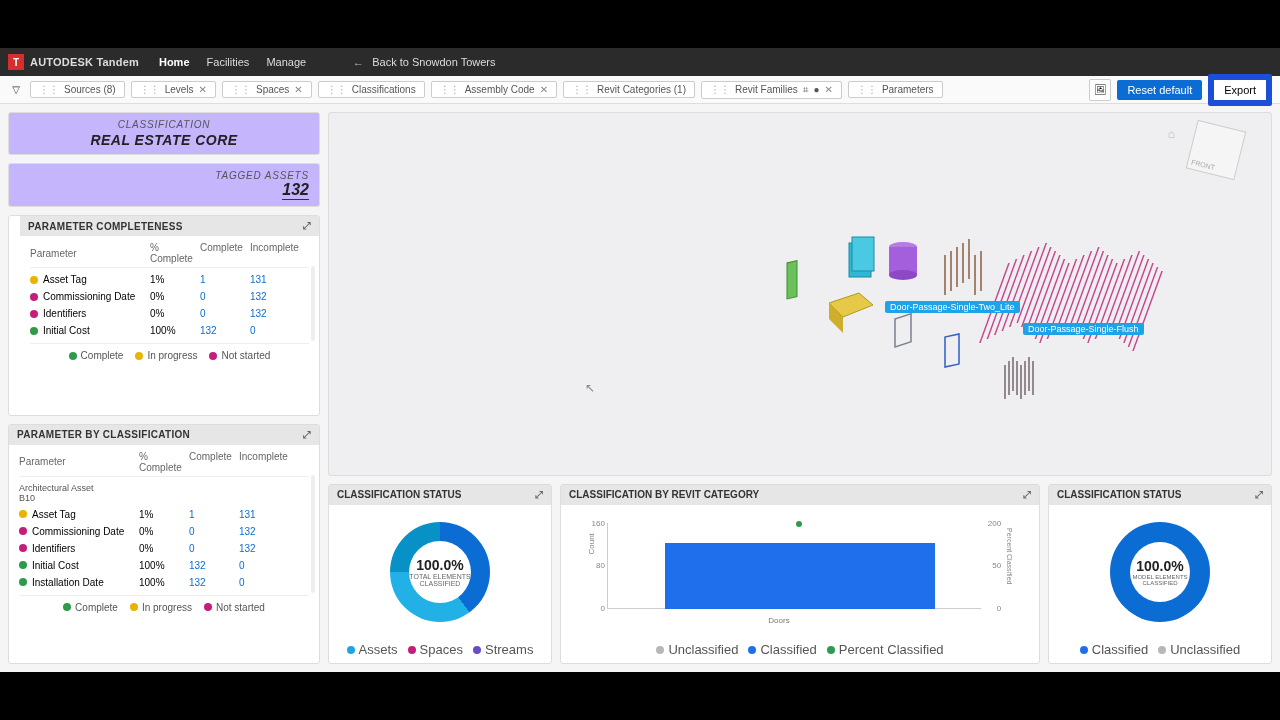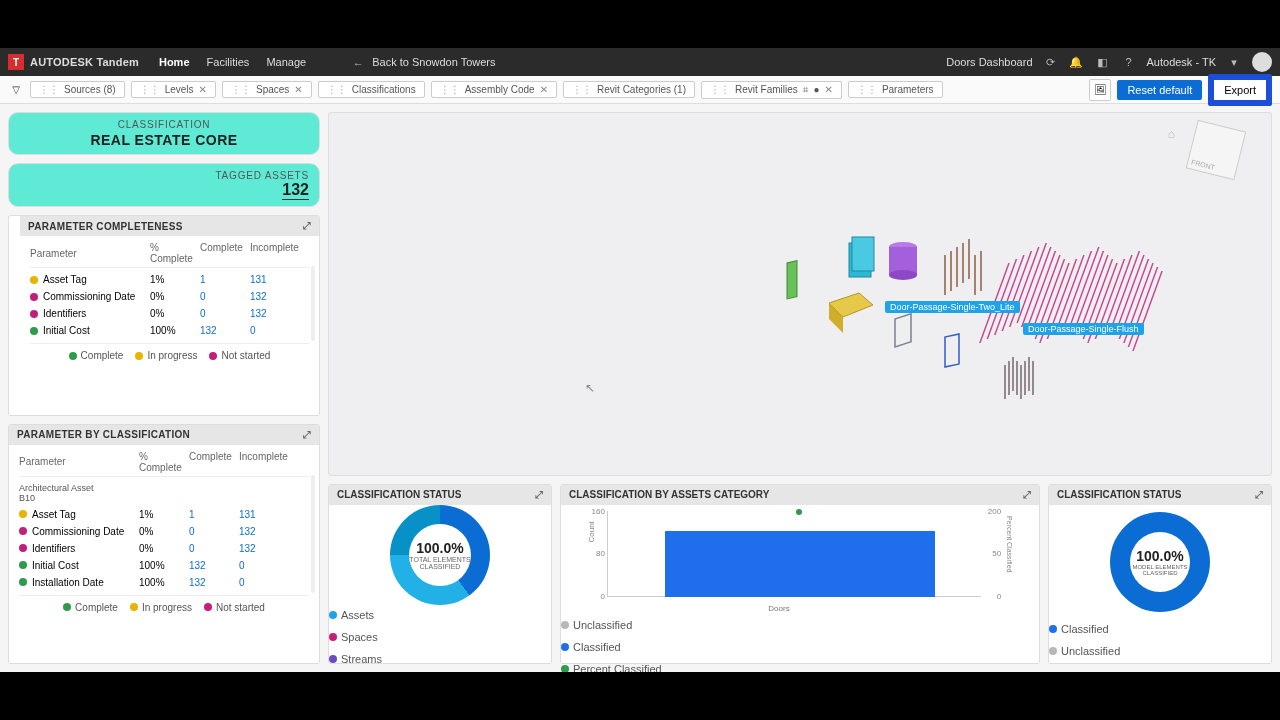--- a/index.html
+++ b/index.html
@@ -25,21 +25,21 @@
   .chip .handle { color:#aaa; cursor:grab; }
   .chip .x { color:#888; font-size:10px; cursor:pointer; }
   .chipbar .spacer { flex:1; }
   .iconbtn { width:22px; height:22px; border:1px solid #ccc; border-radius:2px; background:#fff; display:flex; align-items:center; justify-content:center; cursor:pointer; }
   .btn-primary { background:#0b6dd3; color:#fff; border:none; padding:4px 10px; border-radius:2px; font-size:11px; cursor:pointer; }
   .btn-ghost { background:#fff; border:6px solid #1d4ed8; padding:4px 10px; border-radius:2px; font-size:11px; cursor:pointer; }
 
   
   .main { flex:1; display:flex; gap:8px; padding:8px; overflow:hidden; }
   .left { width: 312px; display:flex; flex-direction:column; gap:8px; }
-  .card { background:#5eead4; border:1px solid #ddd; border-radius:10px; }
+  .card { background:#c4b5fd; border:1px solid #ddd; border-radius:3px;font-style:italic; }
   .classification { text-align:center; padding:6px 10px; }
   .classification .lbl { font-size:10px; letter-spacing:.8px; color:#555; }
   .classification .val { font-size:14px; font-weight:bold; letter-spacing:.5px; margin-top:2px; color:#222; }
   .tagged { text-align:right; padding:6px 10px; }
   .tagged .lbl { font-size:10px; letter-spacing:.8px; color:#555; }
   .tagged .val { font-size:16px; font-weight:bold; color:#222; border-bottom:1px solid #333; display:inline-block; }
 
   .panel { background:#fff; border:1px solid #ddd; border-radius:3px; display:flex; flex-direction:column; }
   .panel-h { background:#e6e6e6; padding:4px 8px; font-size:10px; font-weight:bold; letter-spacing:.3px; color:#333; display:flex; align-items:center; }
   .panel-h .ex { margin-left:auto; cursor:pointer; color:#666; }
@@ -67,21 +67,21 @@
   .dash-h { background:#e6e6e6; padding:4px 8px; font-size:10px; font-weight:bold; color:#333; display:flex; }
   .dash-h .ex { margin-left:auto; cursor:pointer; color:#666; }
   .dash-b { flex:1; display:flex; align-items:center; justify-content:center; position:relative; }
   .donut { width:100px; height:100px; border-radius:50%; background: conic-gradient(#0b6dd3 0 40%, #22b1e6 40% 75%, #0891c6 75% 100%); display:flex; align-items:center; justify-content:center; }
   .donut-in { width:62px; height:62px; background:#fff; border-radius:50%; display:flex; flex-direction:column; align-items:center; justify-content:center; font-size:7px; color:#666; text-align:center; }
   .donut-in .big { font-size:14px; font-weight:bold; color:#222; }
   .donut2 { width:100px; height:100px; border-radius:50%; background:#0b6dd3; display:flex; align-items:center; justify-content:center; }
   .donut2-in { width:60px; height:60px; border-radius:50%; background:#fff; display:flex; flex-direction:column; align-items:center; justify-content:center; }
   .donut2-in .big { font-size:14px; font-weight:bold; color:#222; }
   .donut2-in .sm { font-size:6px; color:#666; text-align:center; }
-  .dash-f { font-size:11px; color:#555; display:flex; gap:10px; justify-content:center; padding:4px 0 6px;flex-direction:column; }
+  .dash-f { font-size:13px; color:#555; display:flex; gap:10px; justify-content:center; padding:4px 0 6px; }
   .dash-f span { display:flex; align-items:center; gap:4px; }
 
   .barwrap { position:relative; width:90%; height:110px; }
   .axis-l { position:absolute; left:22px; top:6px; bottom:18px; border-left:1px solid #ccc; }
   .axis-b { position:absolute; left:22px; right:34px; bottom:18px; border-bottom:1px solid #ccc; }
   .bar { position:absolute; left:80px; right:80px; bottom:18px; top:26px; background:#1f6fec; }
   .ytick { position:absolute; left:0; font-size:8px; color:#888; width:20px; text-align:right; }
   .y2tick { position:absolute; right:14px; font-size:8px; color:#888; }
   .xlabel { position:absolute; bottom:2px; left:0; right:42px; text-align:center; font-size:8px; color:#777; }
   .ylabel { position:absolute; left:6px; top:30%; font-size:8px; color:#888; transform:rotate(-90deg); transform-origin:left center; }
@@ -101,30 +101,20 @@
     <span class="nav">
       <a class="active">Home</a>
       <a>Facilities</a>
       <a>Manage</a>
     </span>
     <span class="back">
       <span class="icn">←</span>
       <span>Back to Snowdon Towers</span>
     </span>
     <span class="spacer"></span>
-    <span class="topright">
-      <span>Doors Dashboard</span>
-      <span class="icn">⟳</span>
-      <span class="icn">🔔</span>
-      <span class="icn">◧</span>
-      <span class="icn">?</span>
-      <span>Autodesk - TK</span>
-      <span class="icn">▾</span>
-      <span class="avatar"></span>
-    </span>
   </div>
 
   <div class="chipbar">
     <span class="funnel">▽</span>
     <span class="chip">
         <span class="handle">⋮⋮</span>
         <span>Sources (8)</span>
       </span>
     <span class="chip">
         <span class="handle">⋮⋮</span>
@@ -443,21 +433,21 @@
               </span>
               <span>
                 <span class="dot" style="background:#6a4bc1"></span>
                 <span>Streams</span>
               </span>
             </div>
         </div>
 
         <div class="dash">
           <div class="dash-h">
-              <span>CLASSIFICATION BY ASSETS CATEGORY</span>
+              <span>CLASSIFICATION BY REVIT CATEGORY</span>
               <span class="ex">⤢</span>
             </div>
           <div class="dash-b">
             <div class="barwrap">
               <div class="axis-l"></div>
                 <div class="axis-b"></div>
               <div class="bar"></div>
               <div class="ytick" style="top:2px;">160</div>
               <div class="ytick" style="top:44px;">80</div>
               <div class="ytick" style="bottom:14px;">0</div>

